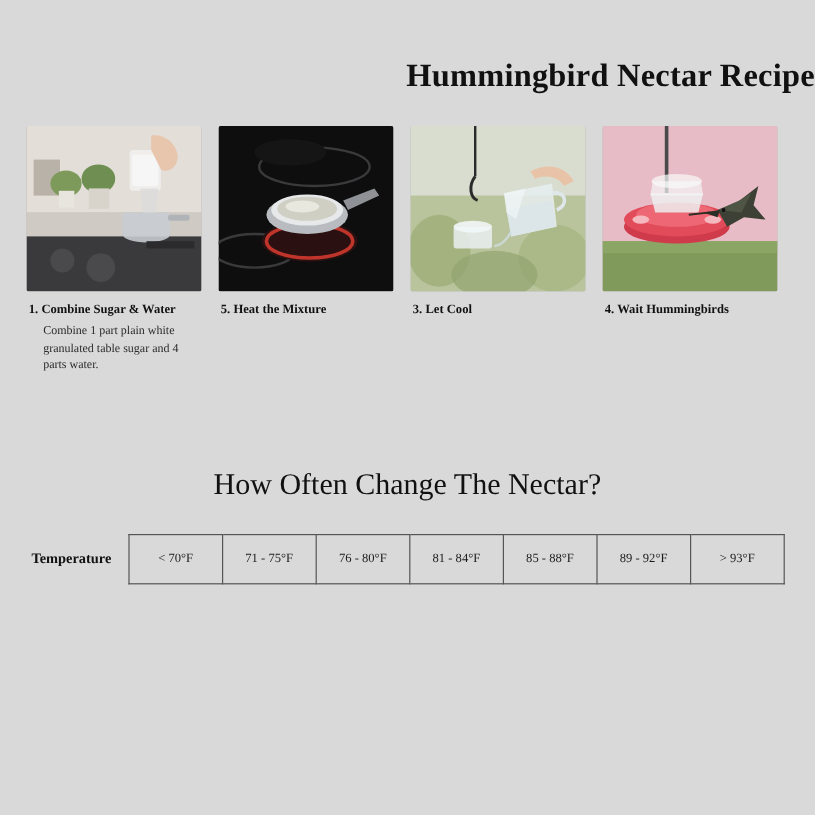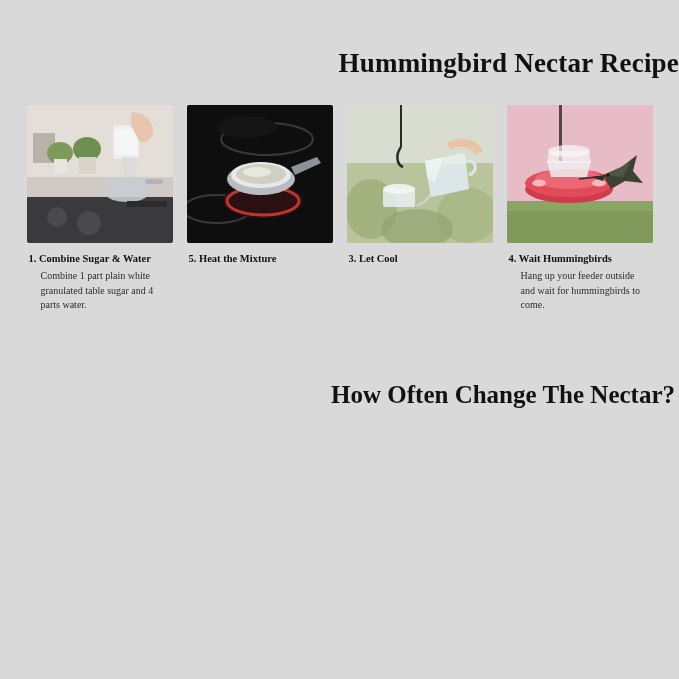--- a/index.html
+++ b/index.html
@@ -25,21 +25,21 @@
     font-family: "Liberation Serif", serif;
     font-weight: bold;
     font-size: 27px;
     letter-spacing: 0.2px;
     color: #111;
     margin: 0;
     padding-top: 48px;
   }
   .steps {
     display: flex;
-    justify-content: center;
+    justify-content: flex-start;
     padding: 0 22px;
     margin-top: 26px;
     gap: 14px;
   }
   .step {
     width: 146px;
     box-sizing: border-box;
   }
   .step-image {
     width: 146px;
@@ -65,26 +65,26 @@
   }
   .step-body {
     font-family: "Liberation Serif", serif;
     font-size: 10px;
     line-height: 1.45;
     color: #2b2b2b;
     padding-left: 14px;
     padding-right: 4px;
   }
   .subtitle {
-    text-align: right;
-    font-family: "Liberation Serif", serif;
-    font-weight: bold;
+    text-align: center;
+    font-family: "Liberation Serif", serif;
+    font-weight: normal;
     font-size: 25px;
     color: #111;
-    margin: 4px;
+    margin: 14px;
     padding-top: 64px;
   }
   .table-wrap {
     margin: 26px auto 0 auto;
     width: 640px;
     display: flex;
     justify-content: center;
   }
   table.nectar-table {
     border-collapse: collapse;
@@ -221,27 +221,36 @@
           <ellipse cx="32" cy="78" rx="7" ry="3.5" fill="#f6b8bf"></ellipse>
           <ellipse cx="92" cy="78" rx="7" ry="3.5" fill="#f6b8bf"></ellipse>
           <path d="M96 70 L112 64 L130 50 L126 66 L136 78 L118 76 L104 84 Z" fill="#3d4135"></path>
           <path d="M96 70 L114 62 L124 56 L116 72 Z" fill="#4f5544"></path>
           <path d="M84 72 L98 70 L96 76 Z" fill="#2b2e26"></path>
           <path d="M72 74 L90 72" stroke="#2b2e26" stroke-width="1.6"></path>
           <circle cx="101" cy="70" r="1.6" fill="#111"></circle>
         </svg>
       </div>
       <div class="step-title">4. Wait Hummingbirds</div>
-      <div class="step-body">Hang up your feeder outside and wait for hummingbirds to come.</div>
     </div>
 
   </div>
 
   <h2 class="subtitle">How Often Change The Nectar?</h2>
 
   <div class="table-wrap">
     <table class="nectar-table">
       <tbody>
+          <tr>
+        <td class="row-label">Temperature</td>
+        <td class="temp-cell">&lt; 70°F</td>
+        <td class="temp-cell">71 - 75°F</td>
+        <td class="temp-cell">76 - 80°F</td>
+        <td class="temp-cell">81 - 84°F</td>
+        <td class="temp-cell">85 - 88°F</td>
+        <td class="temp-cell">89 - 92°F</td>
+        <td class="temp-cell">&gt; 93°F</td>
+      </tr>
     </tbody>
       </table>
   </div>
 
 </div>
 
 </body></html>

